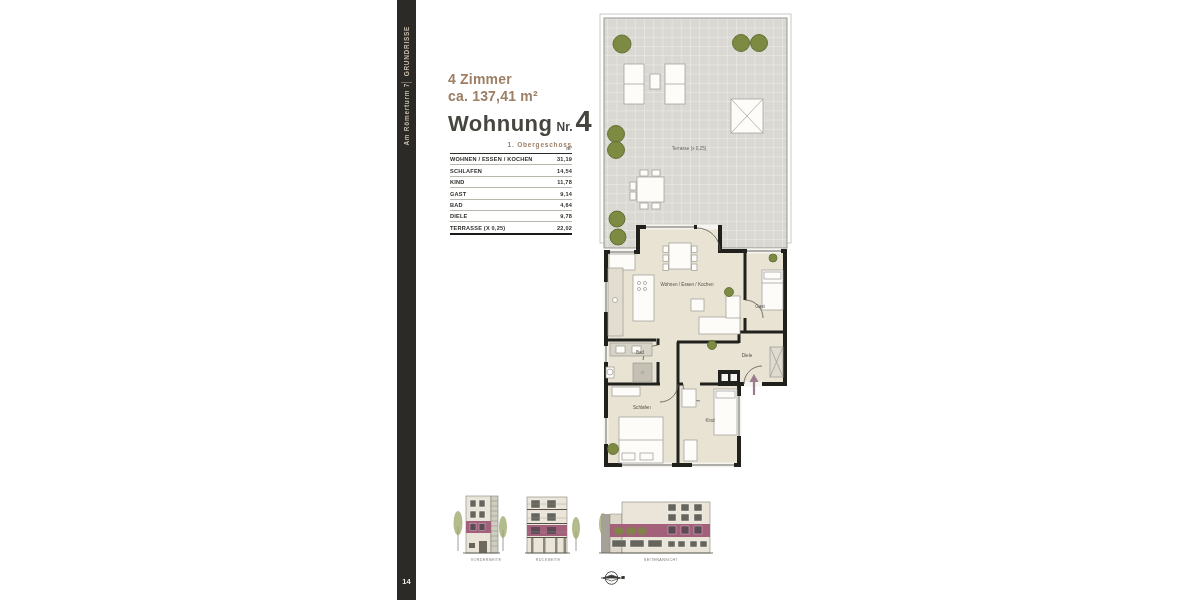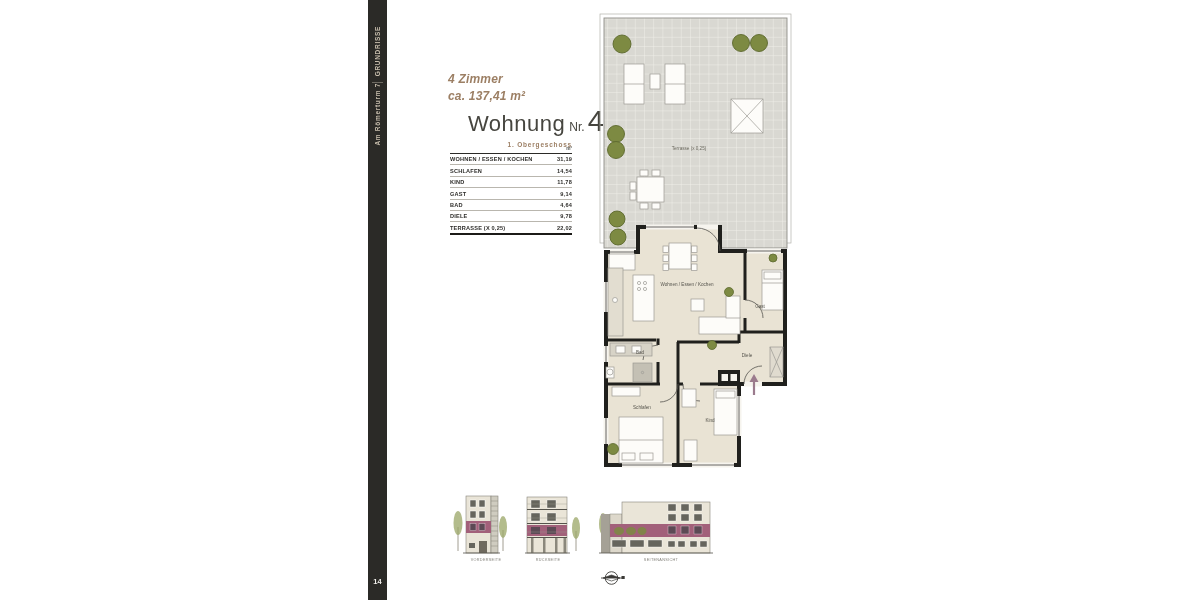--- a/index.html
+++ b/index.html
@@ -1,30 +1,30 @@
 <!DOCTYPE html>
 <html><head>
 <meta charset="utf-8">
 <style>
   html,body{margin:0;padding:0;background:#ffffff;}
   .page{position:relative;width:1200px;height:600px;background:#ffffff;overflow:hidden;
         font-family:"Liberation Sans",sans-serif;}
   
-  .sidebar{position:absolute;left:368px;top:0;width:19px;height:600px;background:#2b2a27;}
+  .sidebar{position:absolute;left:397px;top:0;width:19px;height:600px;background:#2b2a27;}
   .vtext{writing-mode:vertical-rl;transform:rotate(180deg);font-weight:bold;
          font-size:6.5px;letter-spacing:.7px;color:#c9bfae;white-space:nowrap;}
   .side-top{position:absolute;top:22px;left:0;width:19px;height:58px;display:flex;align-items:center;justify-content:center;}
   .side-div{position:absolute;top:82px;left:4px;width:11px;border-top:1px solid #6e6a62;}
   .side-proj{position:absolute;top:88px;left:0;width:19px;height:52px;display:flex;align-items:center;justify-content:center;}
   .side-page{position:absolute;bottom:14px;left:0;width:19px;text-align:center;
              font-size:7.5px;font-weight:bold;color:#f2f0ec;}
   
   .title{position:absolute;left:448px;top:71px;width:124px;color:#9c7f64;}
-  .t-bold{font-size:12px;font-weight:bold;line-height:17px;letter-spacing:.2px;font-style:italic;}
-  .t-unit{color:#46453f;font-weight:400;margin-top:3px;line-height:26px;white-space:nowrap;margin-left:20px;}
+  .t-bold{font-size:14px;font-weight:bold;line-height:17px;letter-spacing:.2px;}
+  .t-unit{color:#46453f;font-weight:700;margin-top:3px;line-height:26px;white-space:nowrap;}
   .t-unit .w{font-size:22px;letter-spacing:.5px;}
   .t-unit .nr{font-size:12px;margin-left:4px;}
   .t-unit .num{font-size:29px;margin-left:3px;}
   .t-floor{font-size:6.5px;font-weight:bold;letter-spacing:.8px;text-align:right;margin-top:1px;}
   
   .atable{position:absolute;left:450px;top:146px;width:122px;color:#2e2d2a;}
   .a-head{font-size:4.8px;font-weight:bold;text-align:right;color:#55544e;
           padding-bottom:2px;border-bottom:1.2px solid #2b2a27;}
   .a-row{display:flex;justify-content:space-between;align-items:baseline;
          font-size:5.6px;font-weight:bold;letter-spacing:.2px;

